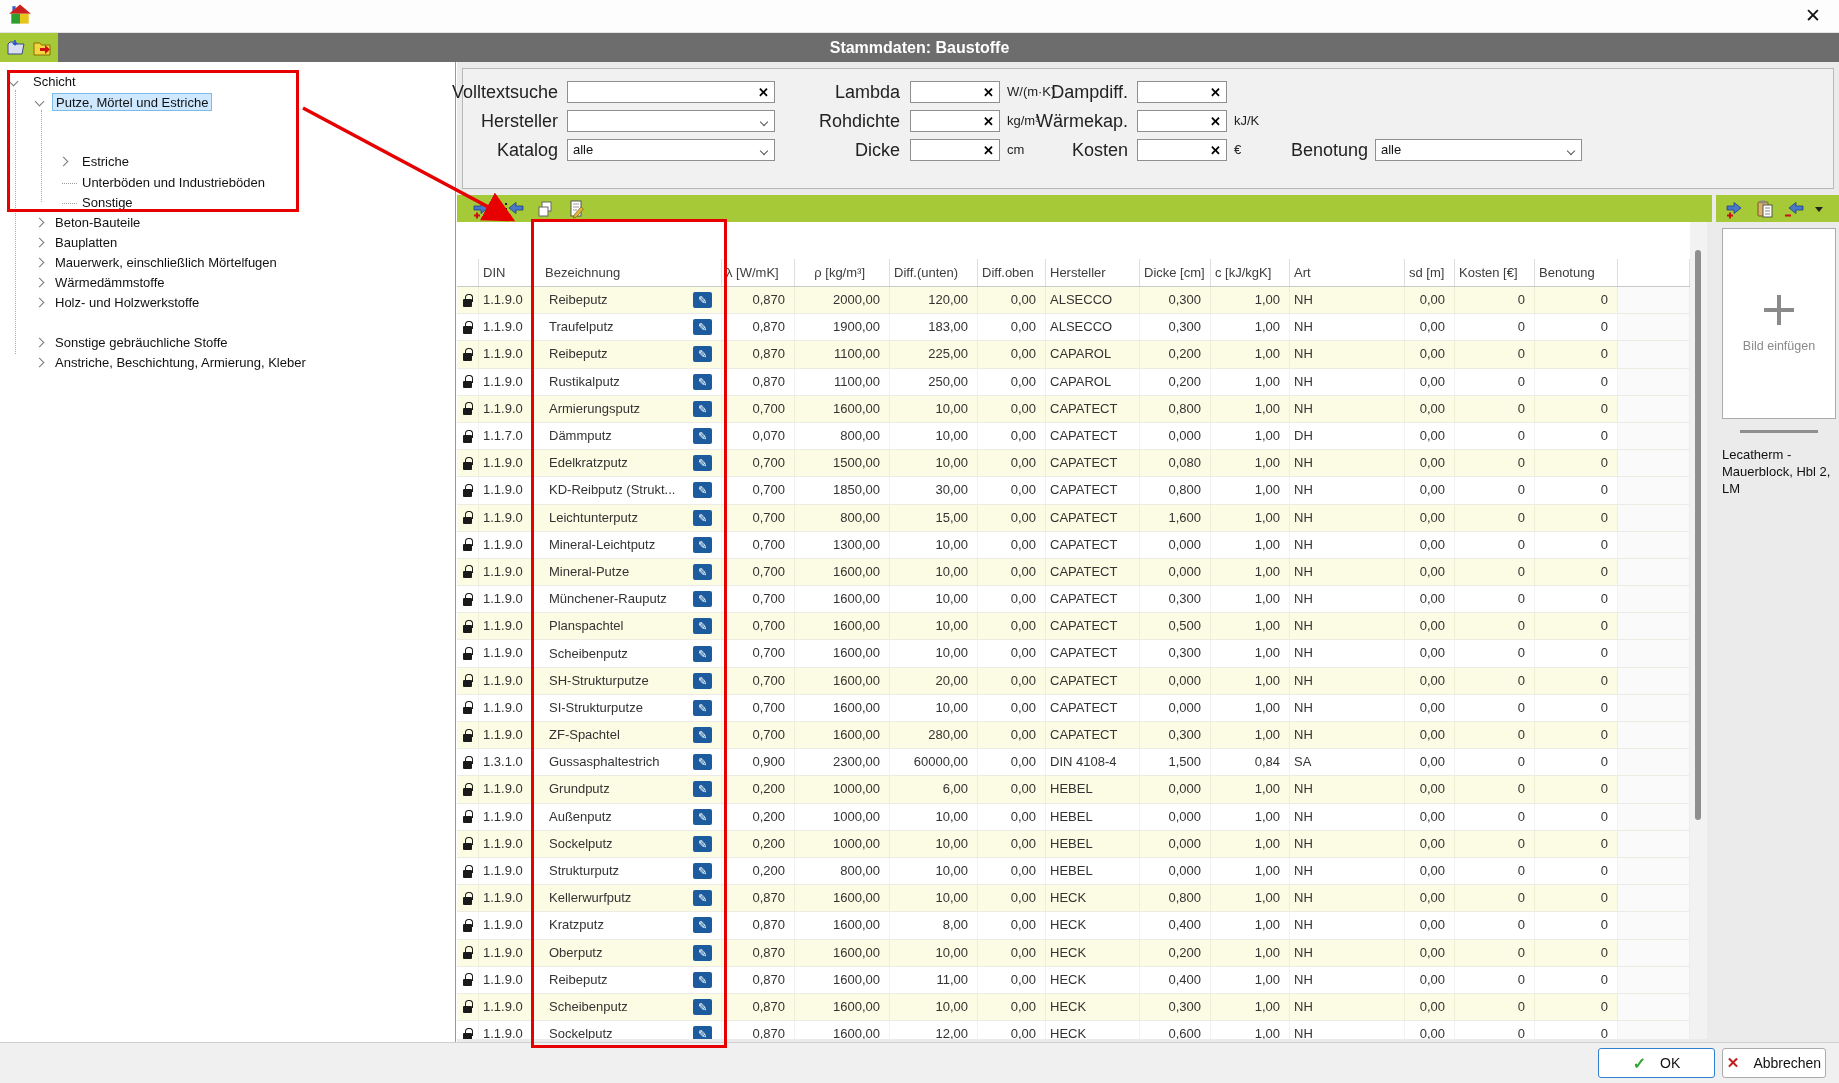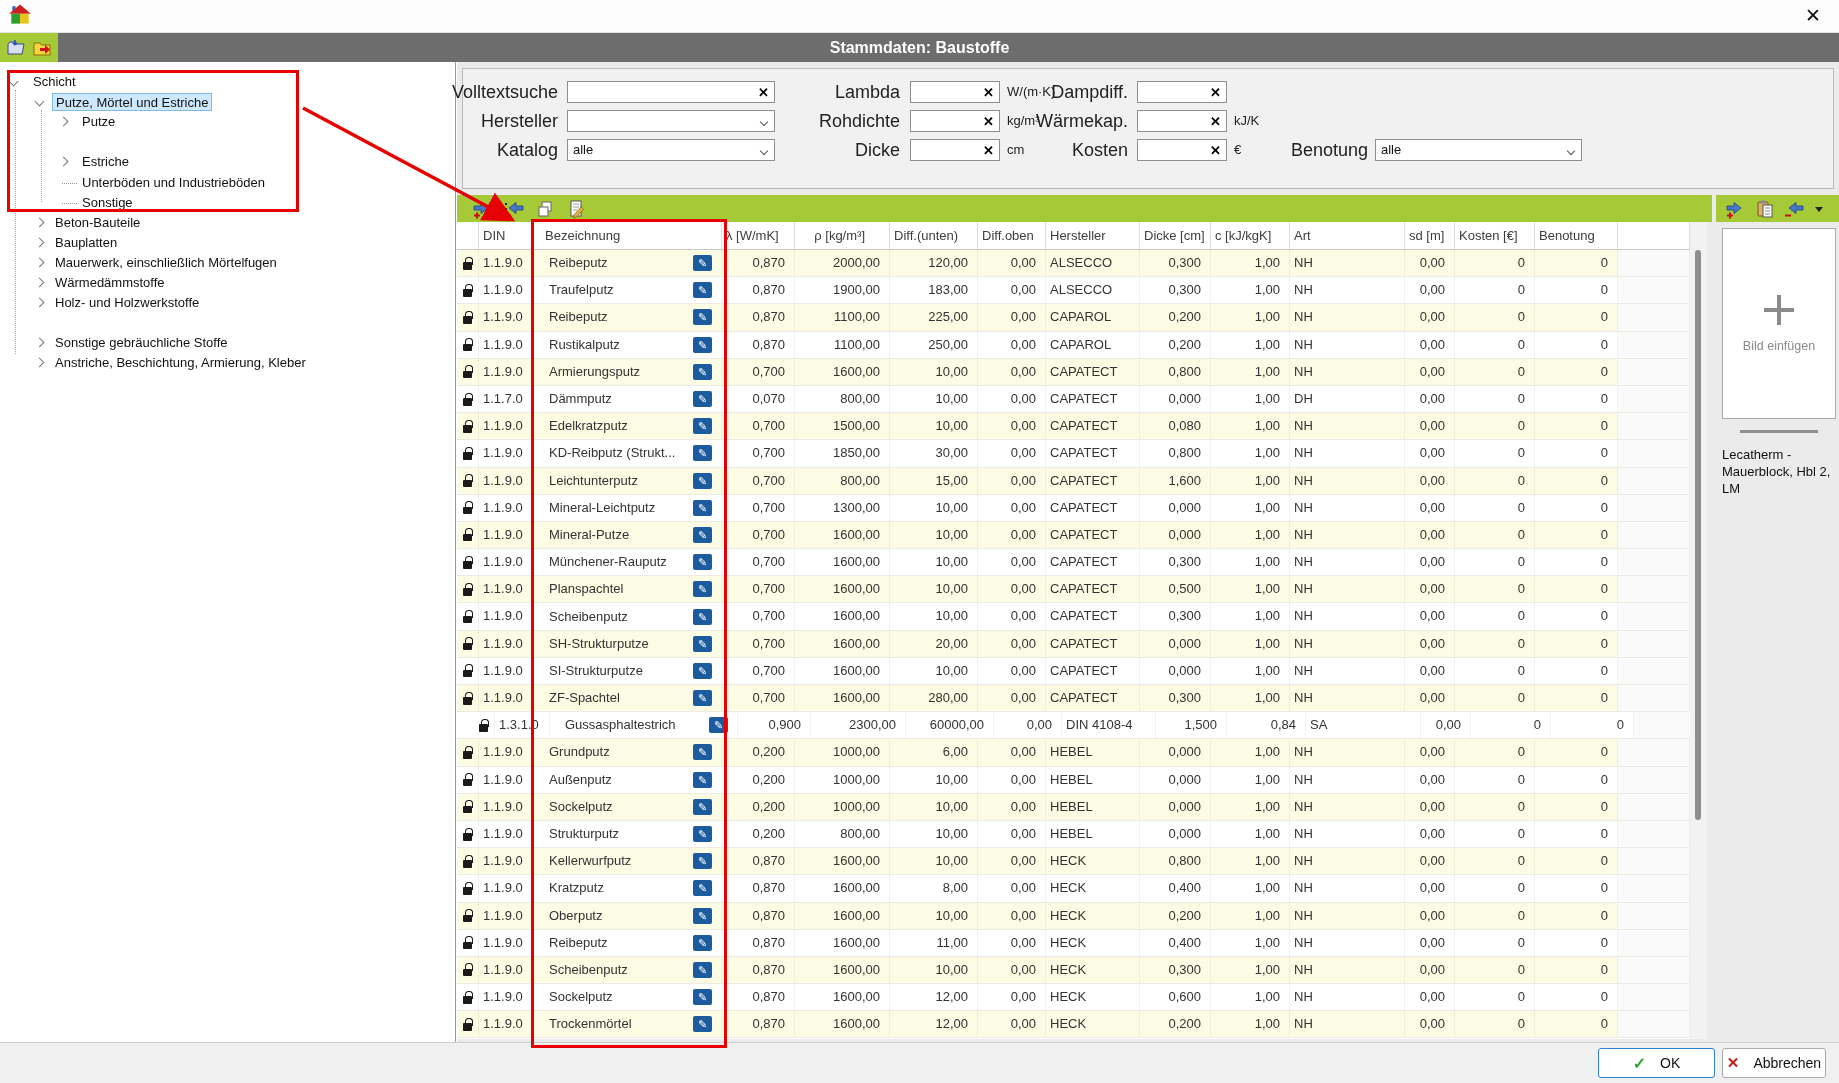--- a/index.html
+++ b/index.html
@@ -124,24 +124,20 @@
   <div class="vdots" style="left:15px;top:28px;height:264px"></div>
   <div class="vdots" style="left:41px;top:48px;height:92px"></div>
   <div style="position:absolute;left:0;top:0;right:0;bottom:0;">
       <div class="titem" style="top: 10px;">
         <span class="chev down" style="left: 10px;"></span>
         <span class="tlabel" style="left: 30px;">Schicht</span>
       </div>
       <div class="titem" style="top: 30.1px; padding-left: 8px;">
         <span class="chev down" style="left: 36px;"></span>
         <span class="tlabel sel" style="left: 52px;">Putze, Mörtel und Estriche</span>
-      </div>
-      <div class="titem" style="top: 50.2px;">
-        <span class="chev right" style="left: 60px;"></span>
-        <span class="tlabel" style="left: 79px;">Putze</span>
       </div>
       <div class="titem" style="top: 90.4px;">
         <span class="chev right" style="left: 60px;"></span>
         <span class="tlabel" style="left: 79px;">Estriche</span>
       </div>
       <div class="titem" style="top: 110.5px;">
         <span class="stub" style="left: 62px;"></span>
         <span class="tlabel" style="left: 79px;">Unterböden und Industrieböden</span>
       </div>
       <div class="titem" style="top: 130.6px;">
@@ -253,21 +249,21 @@
   <span class="gico">
     <svg viewBox="0 0 20 20">
         <rect x="5" y="2" width="10" height="15" fill="#fff" stroke="#555"></rect>
         <path d="M7 5h6M7 8h6M7 11h4" stroke="#999" stroke-width="1"></path>
         <path d="M8 16l7-8 2.5 2-7 8-3 1z" fill="#e2b63c" stroke="#7c5f16" stroke-width="0.7"></path>
       </svg>
   </span>
 </div>
 
 <div class="tablewrap">
-  <div class="thead" style="grid-template-columns: 22px 55px 188px 73px 95px 88px 68px 94px 71px 79px 115px 50px 80px 83px 72px;">
+  <div class="thead" style="grid-template-columns: 22px 55px 188px 73px 95px 88px 68px 94px 71px 79px 115px 50px 80px 83px 72px; margin-top: 37px;">
       <div class="hcell"></div>
       <div class="hcell">DIN</div>
       <div class="hcell" style="padding-left: 11px;">Bezeichnung</div>
       <div class="hcell al-r">λ [W/mK]</div>
       <div class="hcell al-r">ρ [kg/m³]</div>
       <div class="hcell al-r">Diff.(unten)</div>
       <div class="hcell al-r">Diff.oben</div>
       <div class="hcell">Hersteller</div>
       <div class="hcell al-r">Dicke [cm]</div>
       <div class="hcell al-r">c [kJ/kgK]</div>
@@ -645,21 +641,21 @@
         <div class="cell al-r">0,00</div>
         <div class="cell">CAPATECT</div>
         <div class="cell al-r">0,300</div>
         <div class="cell al-r">1,00</div>
         <div class="cell">NH</div>
         <div class="cell al-r">0,00</div>
         <div class="cell al-r">0</div>
         <div class="cell al-r">0</div>
         <div class="cell c-fill"></div>
       </div>
-      <div class="trow" style="grid-template-columns: 22px 55px 188px 73px 95px 88px 68px 94px 71px 79px 115px 50px 80px 83px 72px; padding-left: 16px;">
+      <div class="trow" style="grid-template-columns: 22px 55px 188px 73px 95px 88px 68px 94px 71px 79px 115px 50px 80px 83px 72px;">
         <div class="cell c-lock">
           <span class="lock"></span>
         </div>
         <div class="cell">1.3.1.0</div>
         <div class="cell c-name">
           <span class="nm">Gussasphaltestrich</span>
           <span class="pencil">✎</span>
         </div>
         <div class="cell al-r">0,900</div>
         <div class="cell al-r">2300,00</div>

